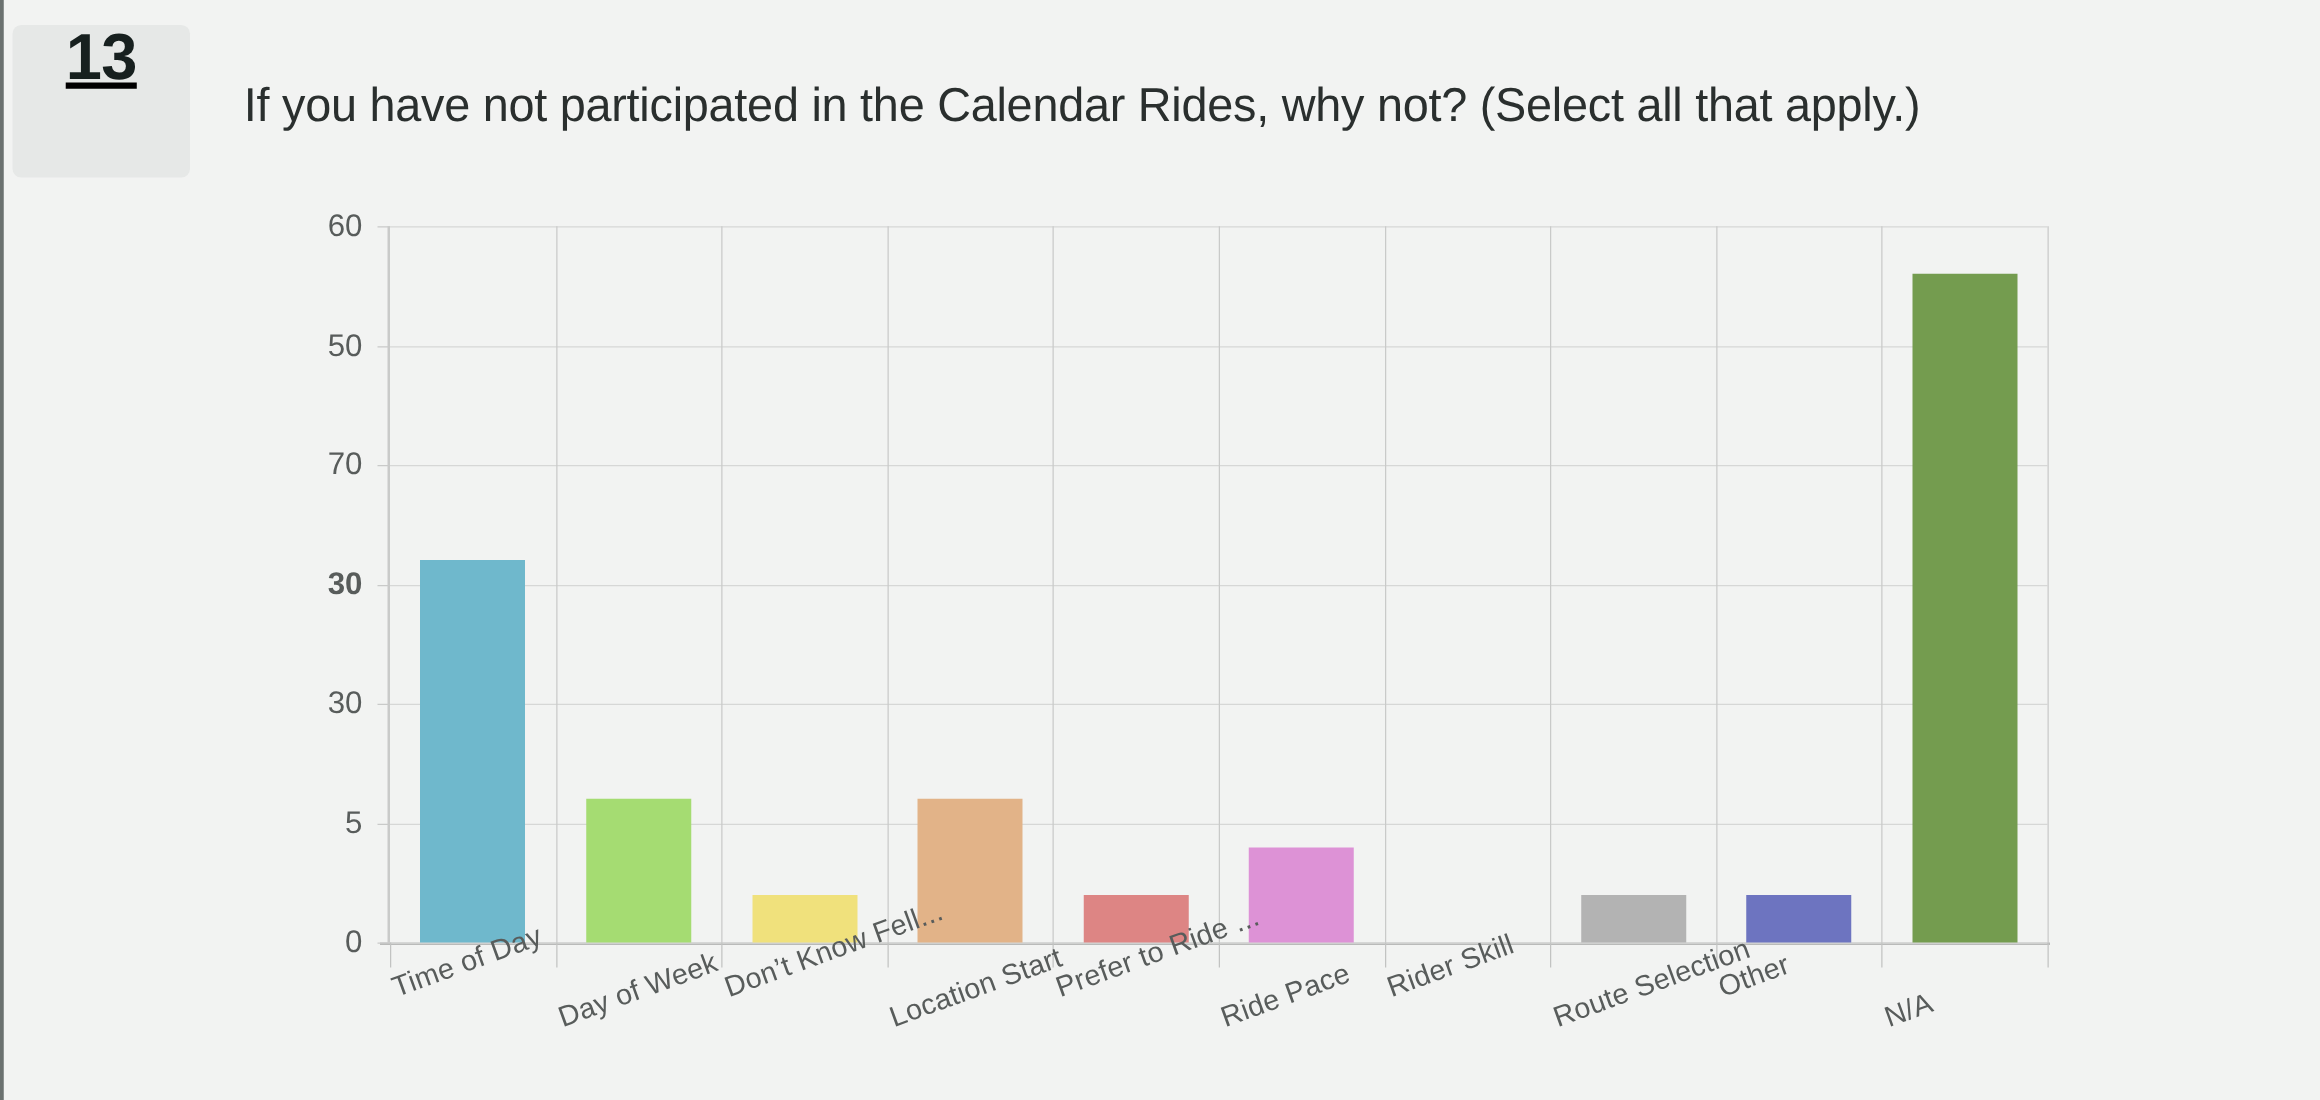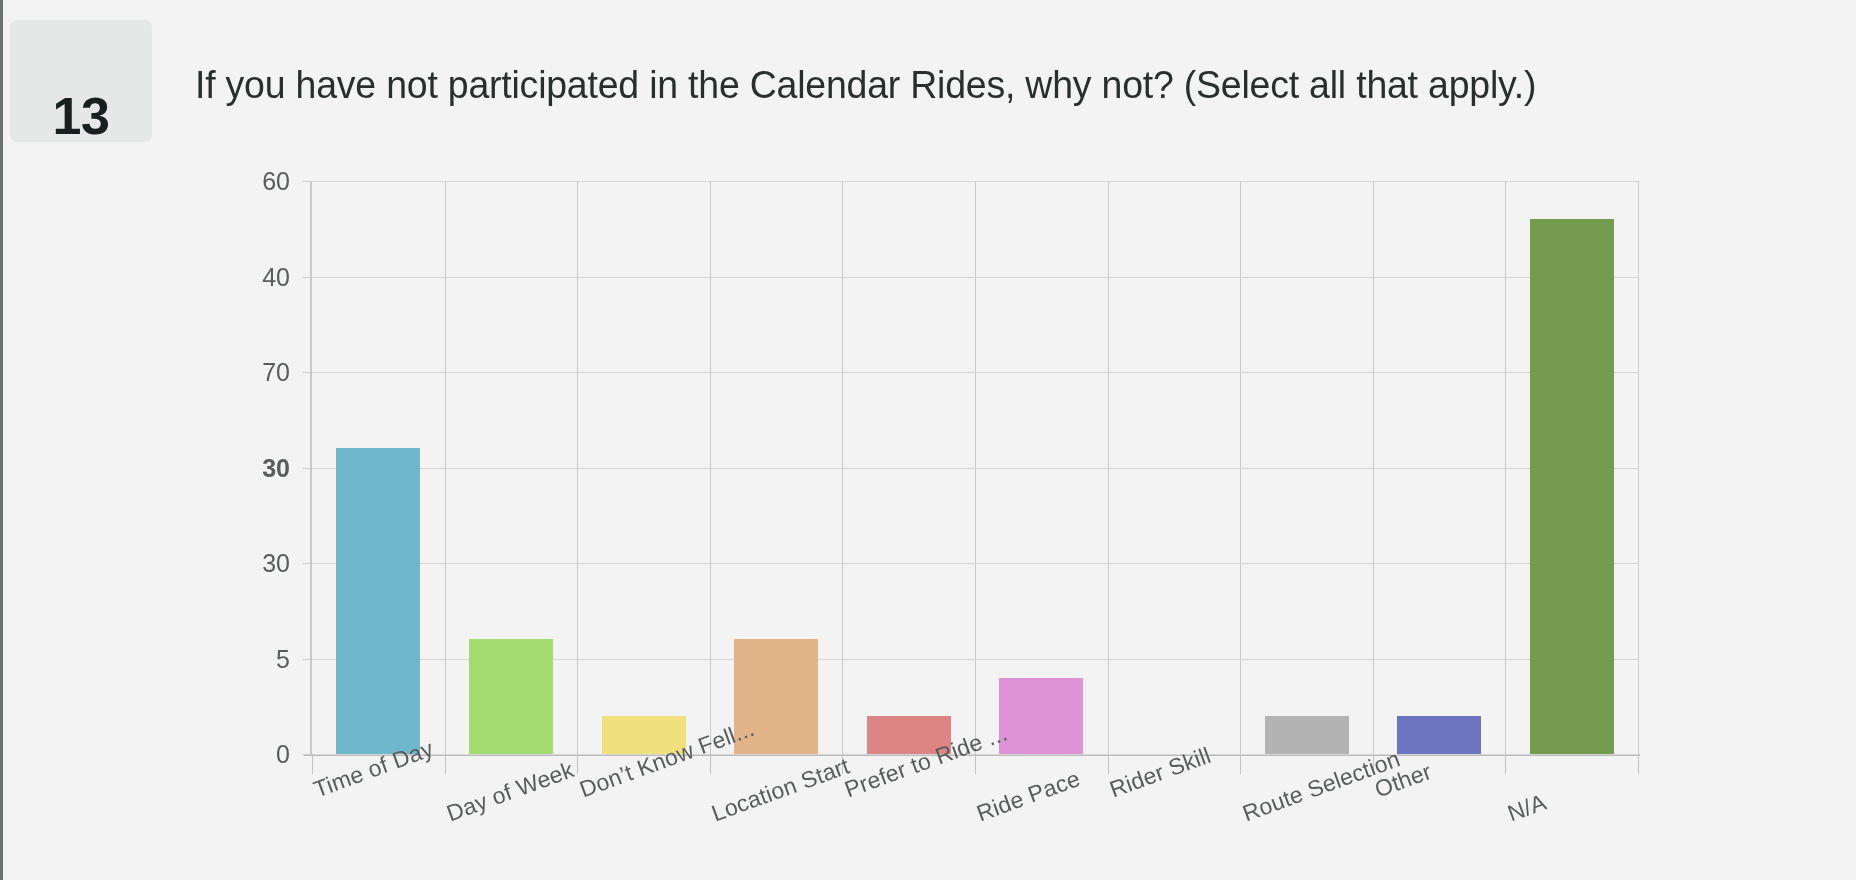--- a/index.html
+++ b/index.html
@@ -35,23 +35,24 @@
     display: flex;
     align-items: flex-start;
   }
 
   #question-number-badge {
     width: 142px;
     height: 122px;
     background: #e6e8e7;
     border-radius: 7px;
     display: flex;
-    align-items: flex-end;
+    align-items: flex-start;
     justify-content: center;
     flex: none;
+    text-decoration: underline;
   }
 
   #question-number {
     font-size: 52px;
     font-weight: bold;
     color: #17201f;
     letter-spacing: -0.5px;
     line-height: 1;
   }
 
@@ -183,21 +184,21 @@
   </div>
 
   <div id="chart-figure">
 
     <div id="y-axis-labels">
         <div class="ylabel" style="top: 573px;">0</div>
         <div class="ylabel" style="top: 477.5px;">5</div>
         <div class="ylabel" style="top: 382px;">30</div>
         <div class="ylabel" style="top: 286.5px; font-weight: bold;">30</div>
         <div class="ylabel" style="top: 191px;">70</div>
-        <div class="ylabel" style="top: 95.5px;">40</div>
+        <div class="ylabel" style="top: 95.5px;">50</div>
         <div class="ylabel" style="top: 0px;">60</div>
       </div>
 
     <div id="plot-area">
       <div id="axis-baseline"></div>
     <div class="gridline-h" style="top: 573px;"></div>
         <div class="ytick-mark" style="top: 573px;"></div>
         <div class="gridline-h" style="top: 477.5px;"></div>
         <div class="ytick-mark" style="top: 477.5px;"></div>
         <div class="gridline-h" style="top: 382px;"></div>

